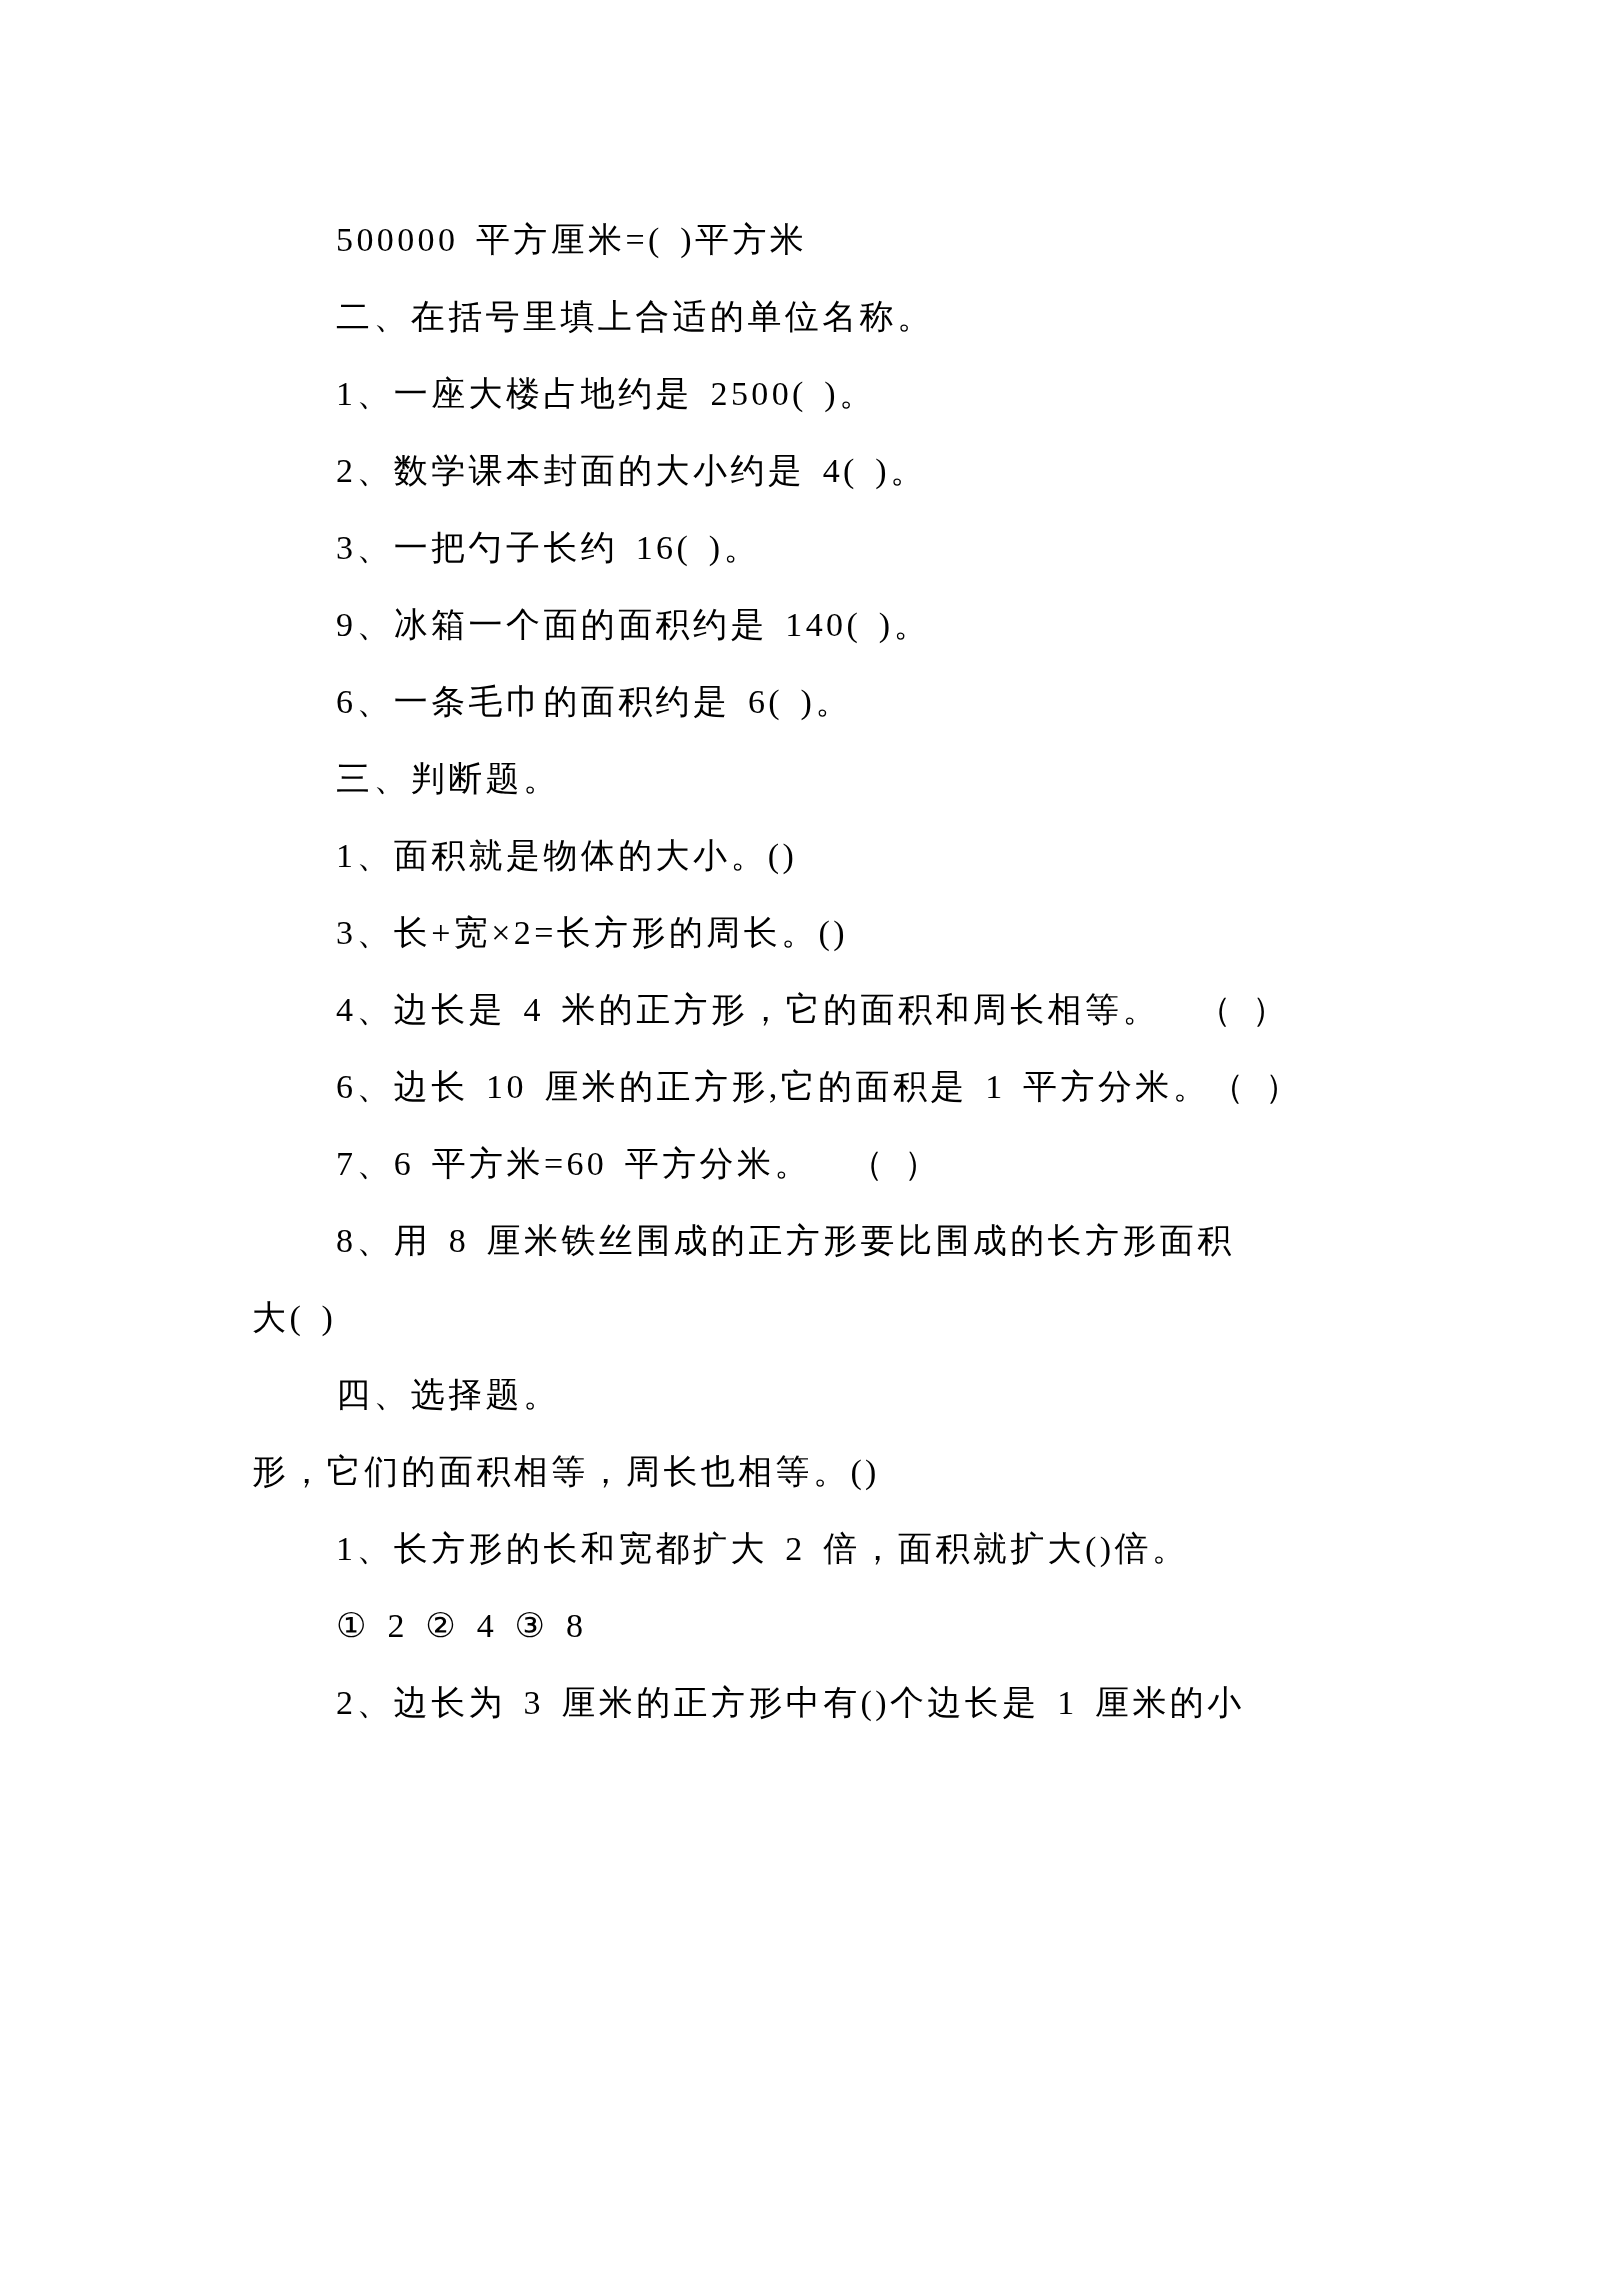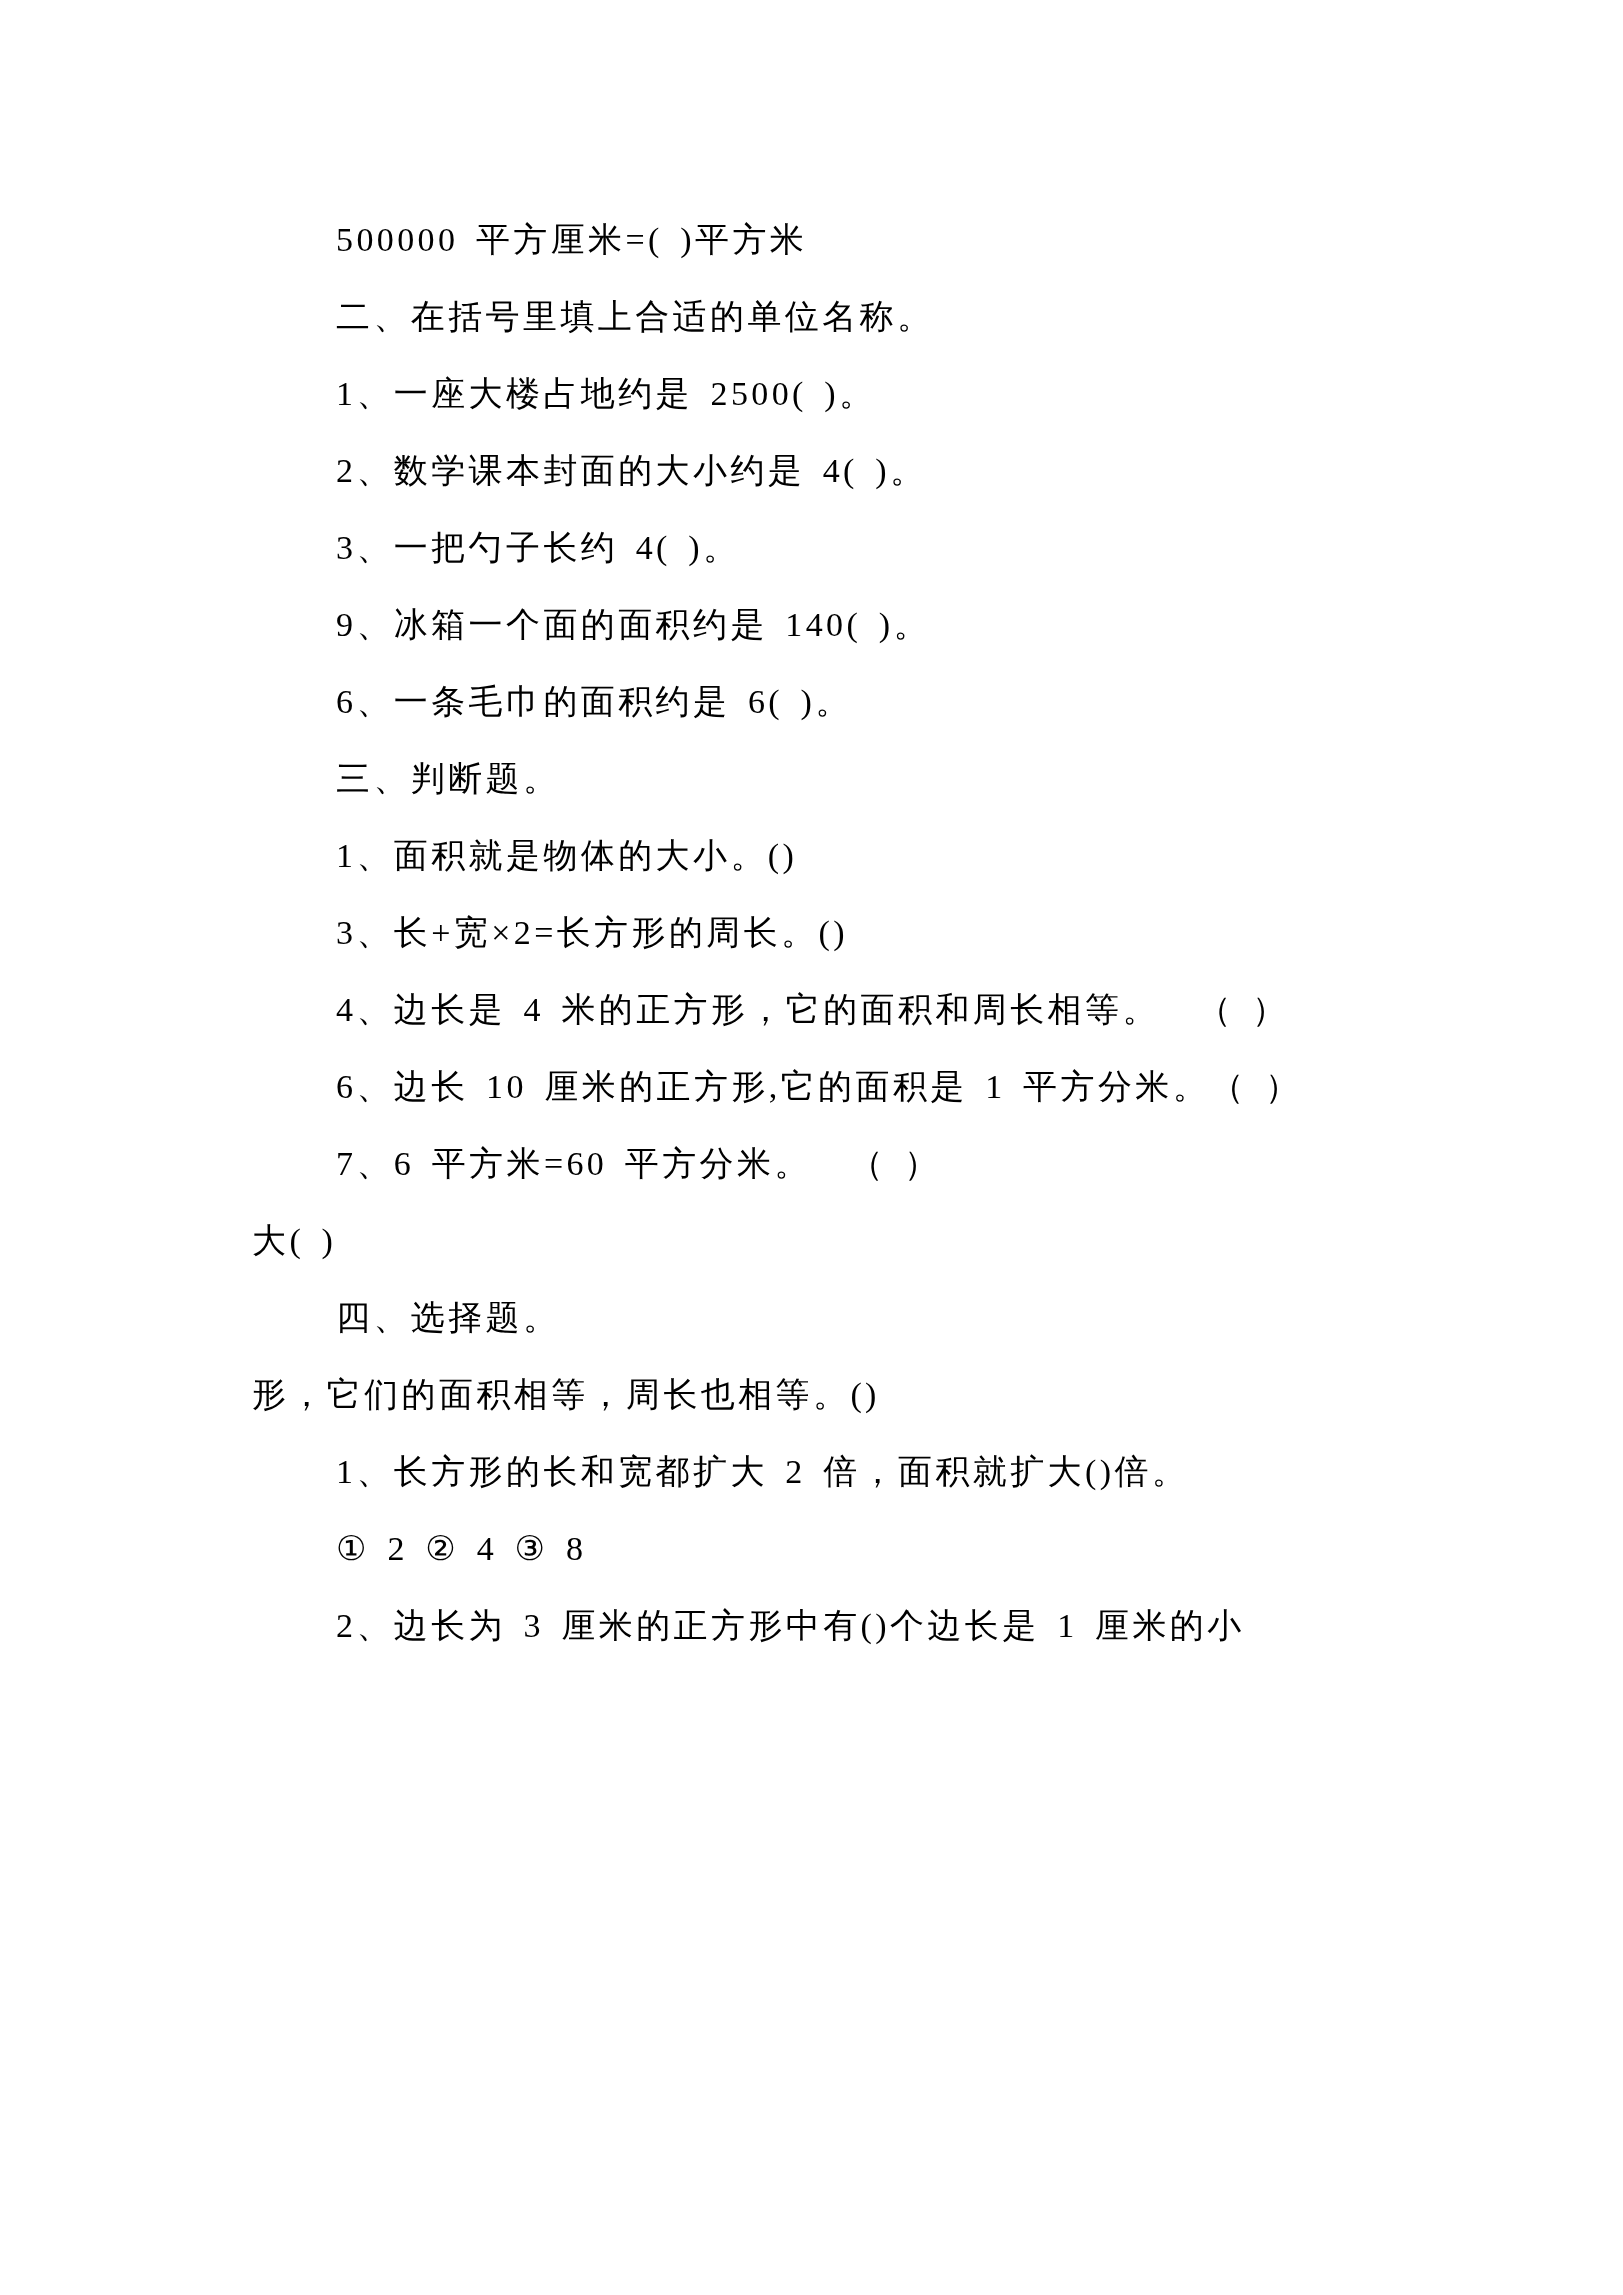--- a/index.html
+++ b/index.html
@@ -37,29 +37,30 @@
 </style>
 </head>
 <body>
 
 <div class="page">
   <div class="text-block">
       <div class="line indent">500000 平方厘米=( )平方米</div>
       <div class="line indent">二、在括号里填上合适的单位名称。</div>
       <div class="line indent">1、一座大楼占地约是 2500( )。</div>
       <div class="line indent">2、数学课本封面的大小约是 4( )。</div>
-      <div class="line indent">3、一把勺子长约 4( )。</div>
+      <div class="line indent">3、一把勺子长约 16( )。</div>
       <div class="line indent">9、冰箱一个面的面积约是 140( )。</div>
       <div class="line indent">6、一条毛巾的面积约是 6( )。</div>
       <div class="line indent">三、判断题。</div>
       <div class="line indent">1、面积就是物体的大小。()</div>
       <div class="line indent">3、长+宽×2=长方形的周长。()</div>
       <div class="line indent">4、边长是 4 米的正方形，它的面积和周长相等。　（ ）</div>
       <div class="line indent">6、边长 10 厘米的正方形,它的面积是 1 平方分米。（ ）</div>
       <div class="line indent">7、6 平方米=60 平方分米。　（ ）</div>
+      <div class="line indent">8、用 8 厘米铁丝围成的正方形要比围成的长方形面积</div>
       <div class="line">大( )</div>
       <div class="line indent">四、选择题。</div>
       <div class="line">形，它们的面积相等，周长也相等。()</div>
       <div class="line indent">1、长方形的长和宽都扩大 2 倍，面积就扩大()倍。</div>
       <div class="line indent">① 2 ② 4 ③ 8</div>
       <div class="line indent">2、边长为 3 厘米的正方形中有()个边长是 1 厘米的小</div>
     </div>
 </div>
 
 

